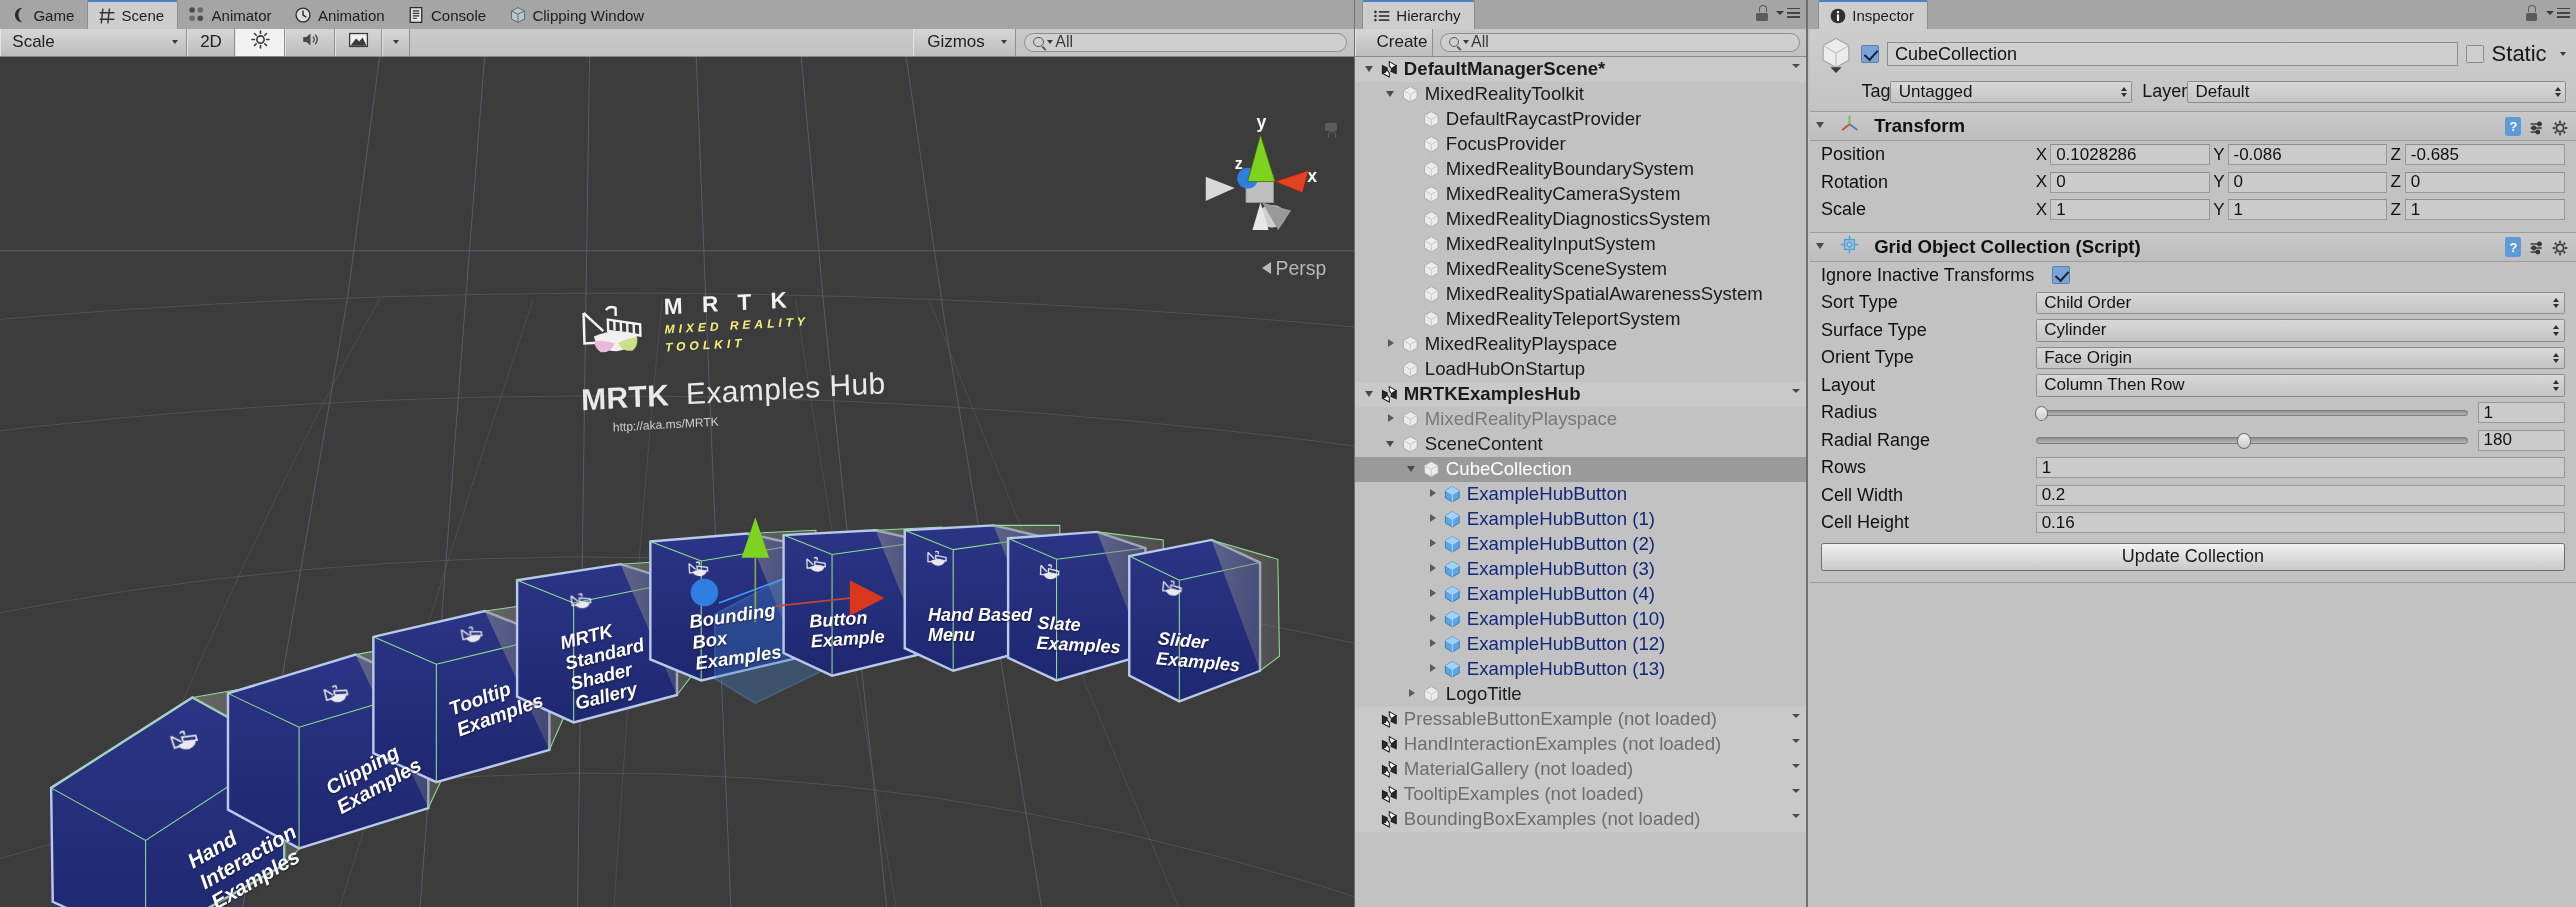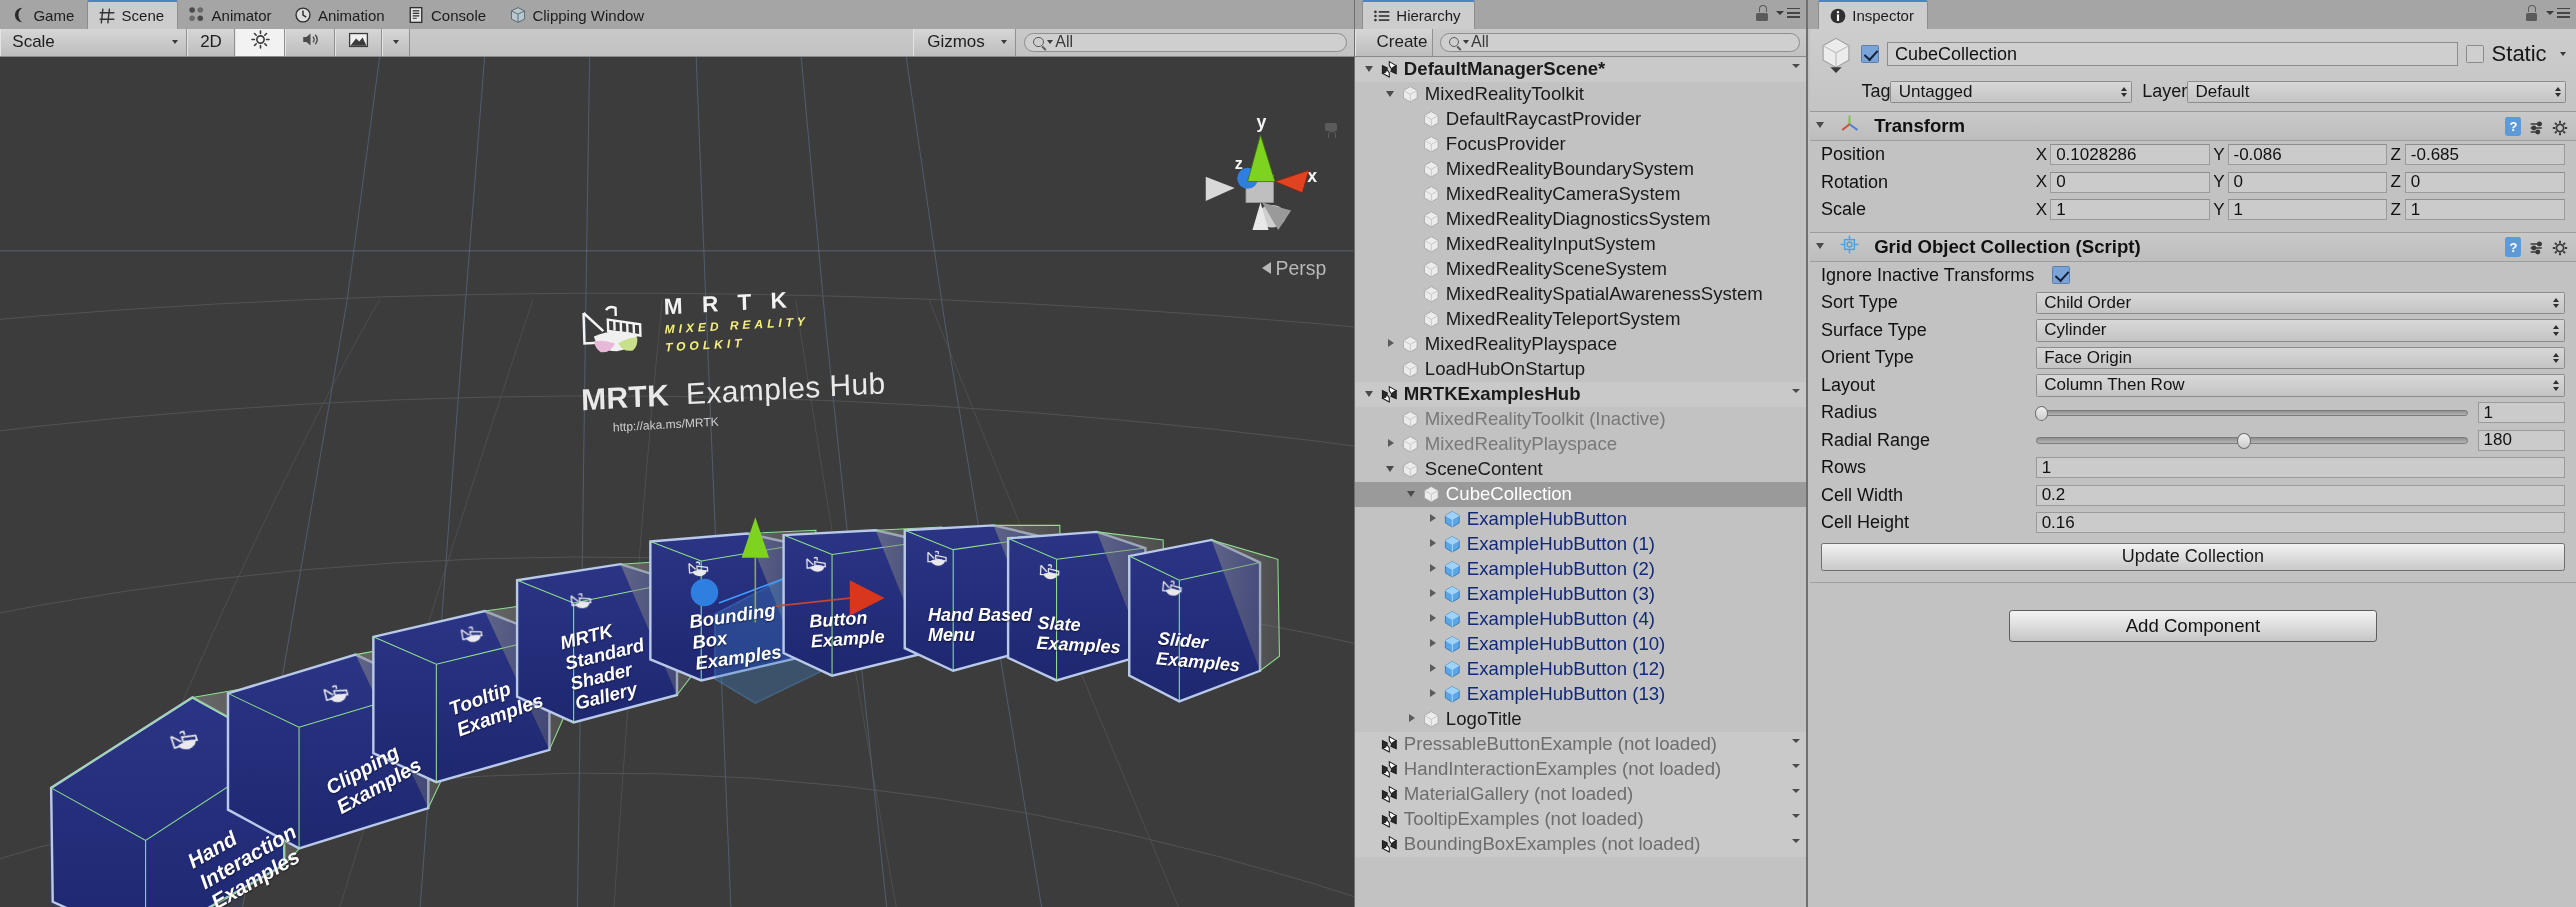--- a/index.html
+++ b/index.html
@@ -844,29 +844,20 @@
           <span class="goico"><svg width="18.6" height="18.6" viewBox="0 0 23 23">
               <path d="M11.5 2 L20 7 L16 13.5 L11.5 7 Z" fill="#fff" stroke="#1a1a1a" stroke-width="1.3"></path>
               <path d="M20 7 L20 17 L13.5 14 L16 9 Z" fill="#2b2b2b" stroke="#1a1a1a" stroke-width="1.3"></path>
               <path d="M11.5 21 L3 16.5 L7.5 10.5 L11.5 16 Z" fill="#fff" stroke="#1a1a1a" stroke-width="1.3"></path>
               <path d="M3 16.5 L3 7 L9 10 L7 15 Z" fill="#2b2b2b" stroke="#1a1a1a" stroke-width="1.3"></path>
             </svg></span>
           <span class="lbl">MRTKExamplesHub</span>
           <span class="row-menu">
             <span style="width:0;height:0;border-left:4px solid transparent;border-right:4px solid transparent;border-top:4.8px solid #4a4a4a;display:block"></span>
           </span>
-        </div>
-        <div class="hrow inactive">
-          <span style="width: 29px; flex: 0 0 auto;"></span>
-          <span class="disc none"></span>
-          <span class="goico"><svg width="18.6" height="18.6" viewBox="0 0 23 23">
-              <path d="M11.5 2 L20 6.8 V16 L11.5 21 L3 16 V6.8 Z" fill="#ececec" stroke="#a2a2a2" stroke-width="1"></path>
-              <path d="M3 6.8 L11.5 11.6 L20 6.8 M11.5 11.6 V21" fill="none" stroke="#bfbfbf" stroke-width="1"></path>
-            </svg></span>
-          <span class="lbl">MixedRealityToolkit (Inactive)</span>
         </div>
         <div class="hrow inactive">
           <span style="width: 29px; flex: 0 0 auto;"></span>
           <span class="disc closed"></span>
           <span class="goico"><svg width="18.6" height="18.6" viewBox="0 0 23 23">
               <path d="M11.5 2 L20 6.8 V16 L11.5 21 L3 16 V6.8 Z" fill="#ececec" stroke="#a2a2a2" stroke-width="1"></path>
               <path d="M3 6.8 L11.5 11.6 L20 6.8 M11.5 11.6 V21" fill="none" stroke="#bfbfbf" stroke-width="1"></path>
             </svg></span>
           <span class="lbl">MixedRealityPlayspace</span>
         </div>
@@ -1298,18 +1289,17 @@
             </div>
             <div class="prow">
               <span class="plabel">Cell Height</span>
               <span class="wide-input">0.16</span>
             </div>
           </div>
 
         <div class="btn-wide">Update Collection</div>
       </div>
 
-      <div class="btn-add">Add Component</div>
     </div>
   </div>
 
 </div>
 
 
 </body></html>

